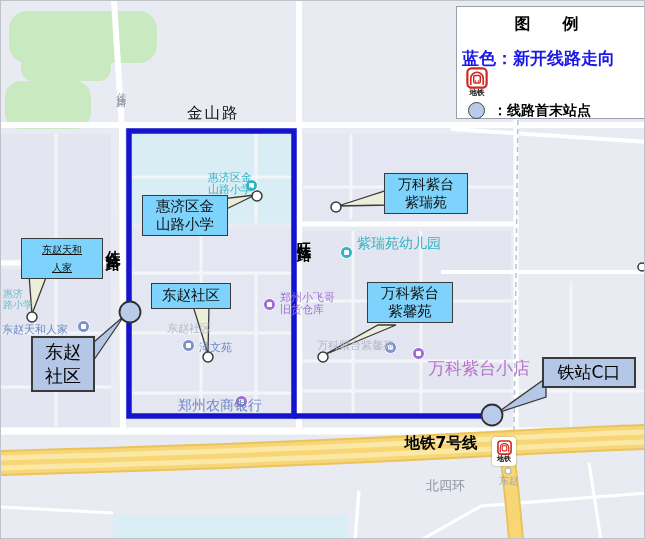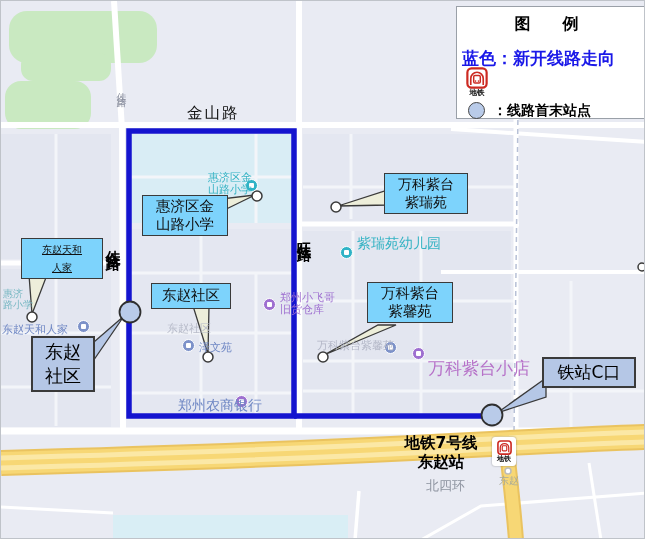--- a/index.html
+++ b/index.html
@@ -241,21 +241,20 @@
     <div>东赵</div>
     <div>社区</div>
   </div>
 
   <div class="bluebox" style="left:541px;top:356px;width:88px;font-size:17px;line-height:23px;padding:2px 1px;">
     <div>铁站C口</div>
   </div>
 
   <div class="station-label">
     <div>地铁7号线</div>
-    <div>东赵站</div>
   </div>
 
   <div class="map-metro">
     <svg width="15" height="15" viewBox="0 0 24 24">
       <rect x="1.5" y="1.5" width="21" height="21" rx="4.5" fill="#ffffff" stroke="#cc2a22" stroke-width="2.6"></rect>
       <path d="M5.2,19.5 V12.5 a6.8,6.8 0 0 1 13.6,0 V19.5" stroke="#cc2a22" stroke-width="2" fill="none"></path>
       <rect x="8.4" y="9.2" width="7.2" height="8.2" rx="1.4" fill="none" stroke="#cc2a22" stroke-width="1.8"></rect>
     </svg>
     <span class="cap">地铁</span>
   </div>

